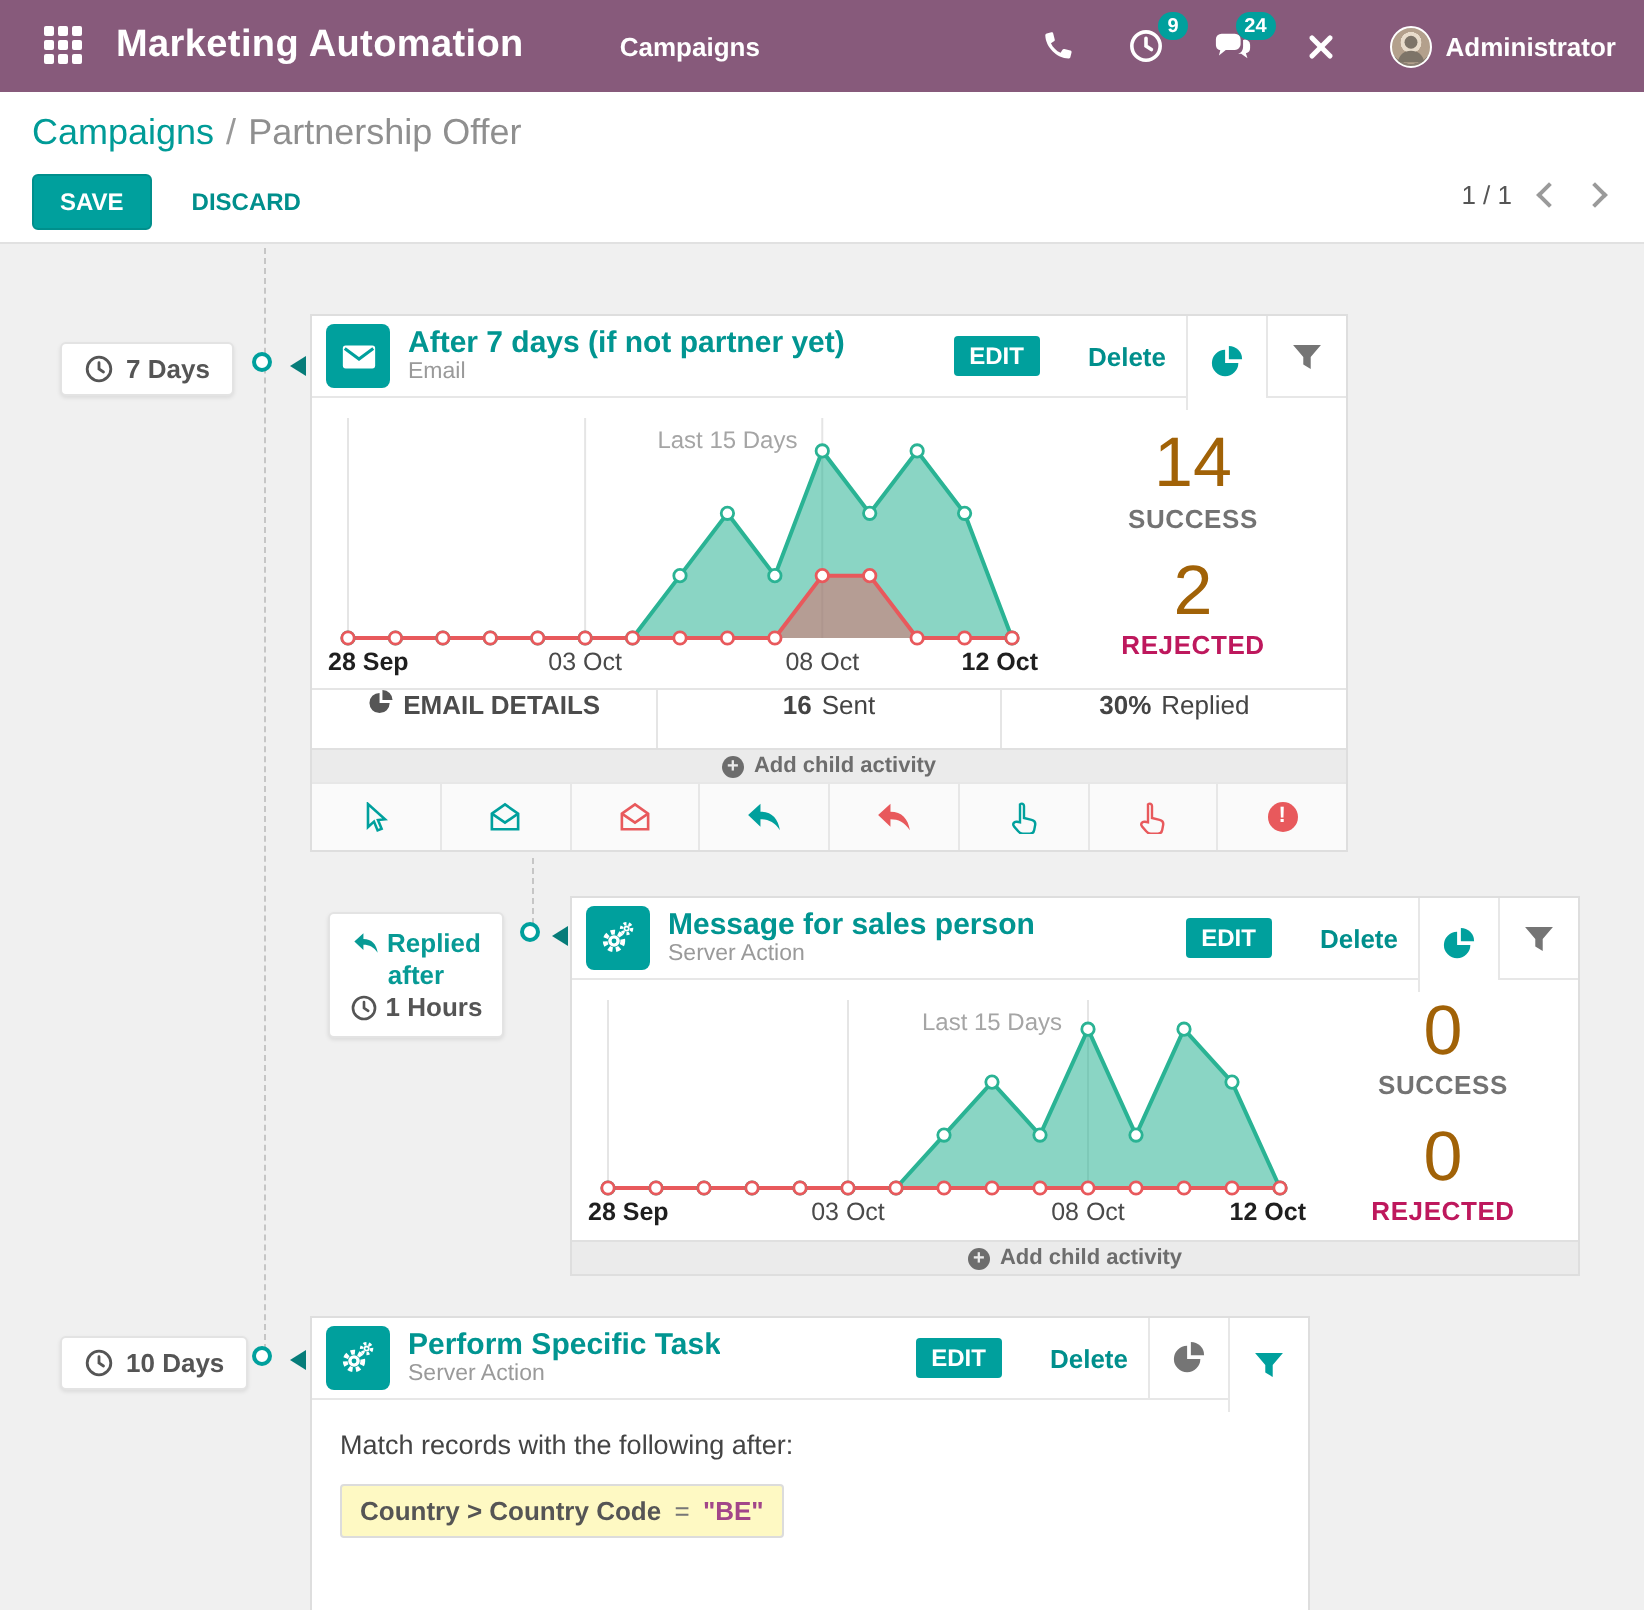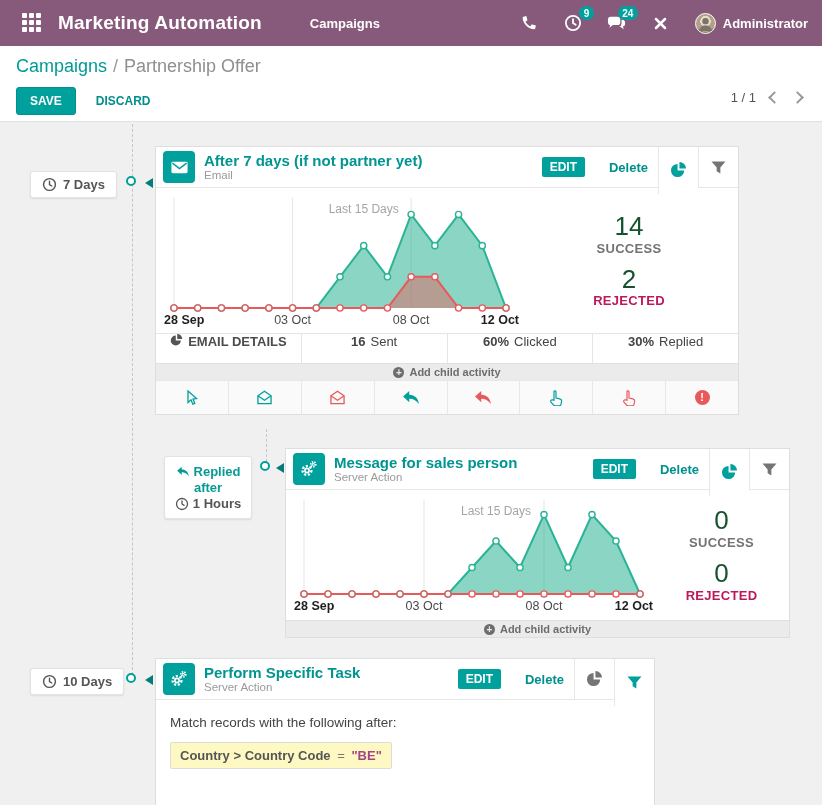--- a/index.html
+++ b/index.html
@@ -43,21 +43,21 @@
 
   .trigger-badge { position:absolute; background:#fff; border:1px solid #e3e3e3; border-radius:3px; box-shadow:0 1px 2px rgba(0,0,0,.09); color:#555; font-size:13px; font-weight:bold; display:flex; align-items:center; gap:6px; padding:5px 11px; cursor:pointer; }
   .badge-7d { left:30px; top:49px; }
   .badge-10d { left:30px; top:546px; }
   .badge-replied { left:164px; top:334px; width:88px; flex-direction:column; gap:1px; padding:7px 6px; text-align:center; }
   .badge-replied .teal-line { color:#079a95; display:flex; align-items:center; gap:4px; justify-content:center; }
   .badge-replied .delay-line { display:flex; align-items:center; gap:4px; justify-content:center; color:#555; }
 
   
   .card { position:absolute; background:#fff; border:1px solid #dedede; }
-  .card1 { left:155px; top:24px; width:584px; }
+  .card1 { left:155px; top:35px; width:519px; }
   .card2 { left:285px; top:326px; width:505px; }
   .card3 { left:155px; top:536px; width:500px; height:290px; }
   .card-header { height:41px; display:flex; align-items:center; border-bottom:1px solid #e7e7e7; position:relative; padding-left:7px; }
   .act-icon { width:32px; height:32px; min-width:32px; border-radius:4px; background:#00A09D; display:flex; align-items:center; justify-content:center; }
   .act-titles { margin-left:9px; line-height:1.15; overflow:hidden; white-space:nowrap; }
   .act-title { color:#019591; font-size:15px; font-weight:bold; cursor:pointer; }
   .act-type { color:#9a9a9a; font-size:11.5px; }
   .header-actions { margin-left:auto; margin-right:90px; display:flex; align-items:center; gap:24px; }
   .btn-edit { background:#00A09D; color:#fff; font-size:12px; font-weight:bold; padding:3px 8px; border-radius:2px; border:none; cursor:pointer; font-family:inherit; }
   .btn-delete { background:none; border:none; color:#008f8c; font-size:13px; font-weight:bold; cursor:pointer; font-family:inherit; }
@@ -68,21 +68,21 @@
   .icon-gray { color:#757575; }
   .icon-red  { color:#e8595c; }
   .icon-dark { color:#555; }
 
   .chart-row { display:flex; }
   .chart-row-1 { height:145px; }
   .chart-row-2 { height:130px; }
   .chart-box { padding:4px 0 0 6px; }
   .stats-col { flex:1; display:flex; flex-direction:column; align-items:center; justify-content:center; gap:8px; }
   .stat-group { text-align:center; line-height:1.15; }
-  .stat-num { font-size:26px; color:#14532d; }
+  .stat-num { font-size:35px; color:#a16207; }
   .stat-label { font-size:13px; font-weight:bold; letter-spacing:.3px; }
   .stat-label.success { color:#737373; }
   .stat-label.rejected { color:#be185d; }
 
   .details-row { display:flex; height:30px; border-top:1px solid #e5e5e5; font-size:13px; color:#444; }
   .details-cell { flex:1; display:flex; justify-content:center; gap:5px; border-left:1px solid #e5e5e5; cursor:pointer; }
   .details-cell:first-child { border-left:none; font-weight:bold; color:#4c4c4c; cursor:default; }
   .details-cell b { font-weight:bold; }
 
   .add-child { height:17px; background:#ebebeb; border-top:1px solid #e0e0e0; display:flex; align-items:center; justify-content:center; gap:5px; font-size:11px; font-weight:bold; color:#6d6d6d; cursor:pointer; }
@@ -282,24 +282,20 @@
               <path d="M8 2A7 7 0 1 0 15 9L8 9Z" fill="currentColor"></path>
               <path d="M10 0A7 7 0 0 1 17 7L10 7Z" fill="currentColor"></path>
             </svg>
           <span>EMAIL DETAILS</span>
         </div>
         <div class="details-cell">
             <b>16</b>
             <span>Sent</span>
           </div>
         <div class="details-cell">
-            <b>60%</b>
-            <span>Clicked</span>
-          </div>
-        <div class="details-cell">
             <b>30%</b>
             <span>Replied</span>
           </div>
       </div>
       <div class="add-child">
         <span class="plus-circle">+</span>
         <span>Add child activity</span>
       </div>
       <div class="trigger-row">
         <div class="trigger-cell">

